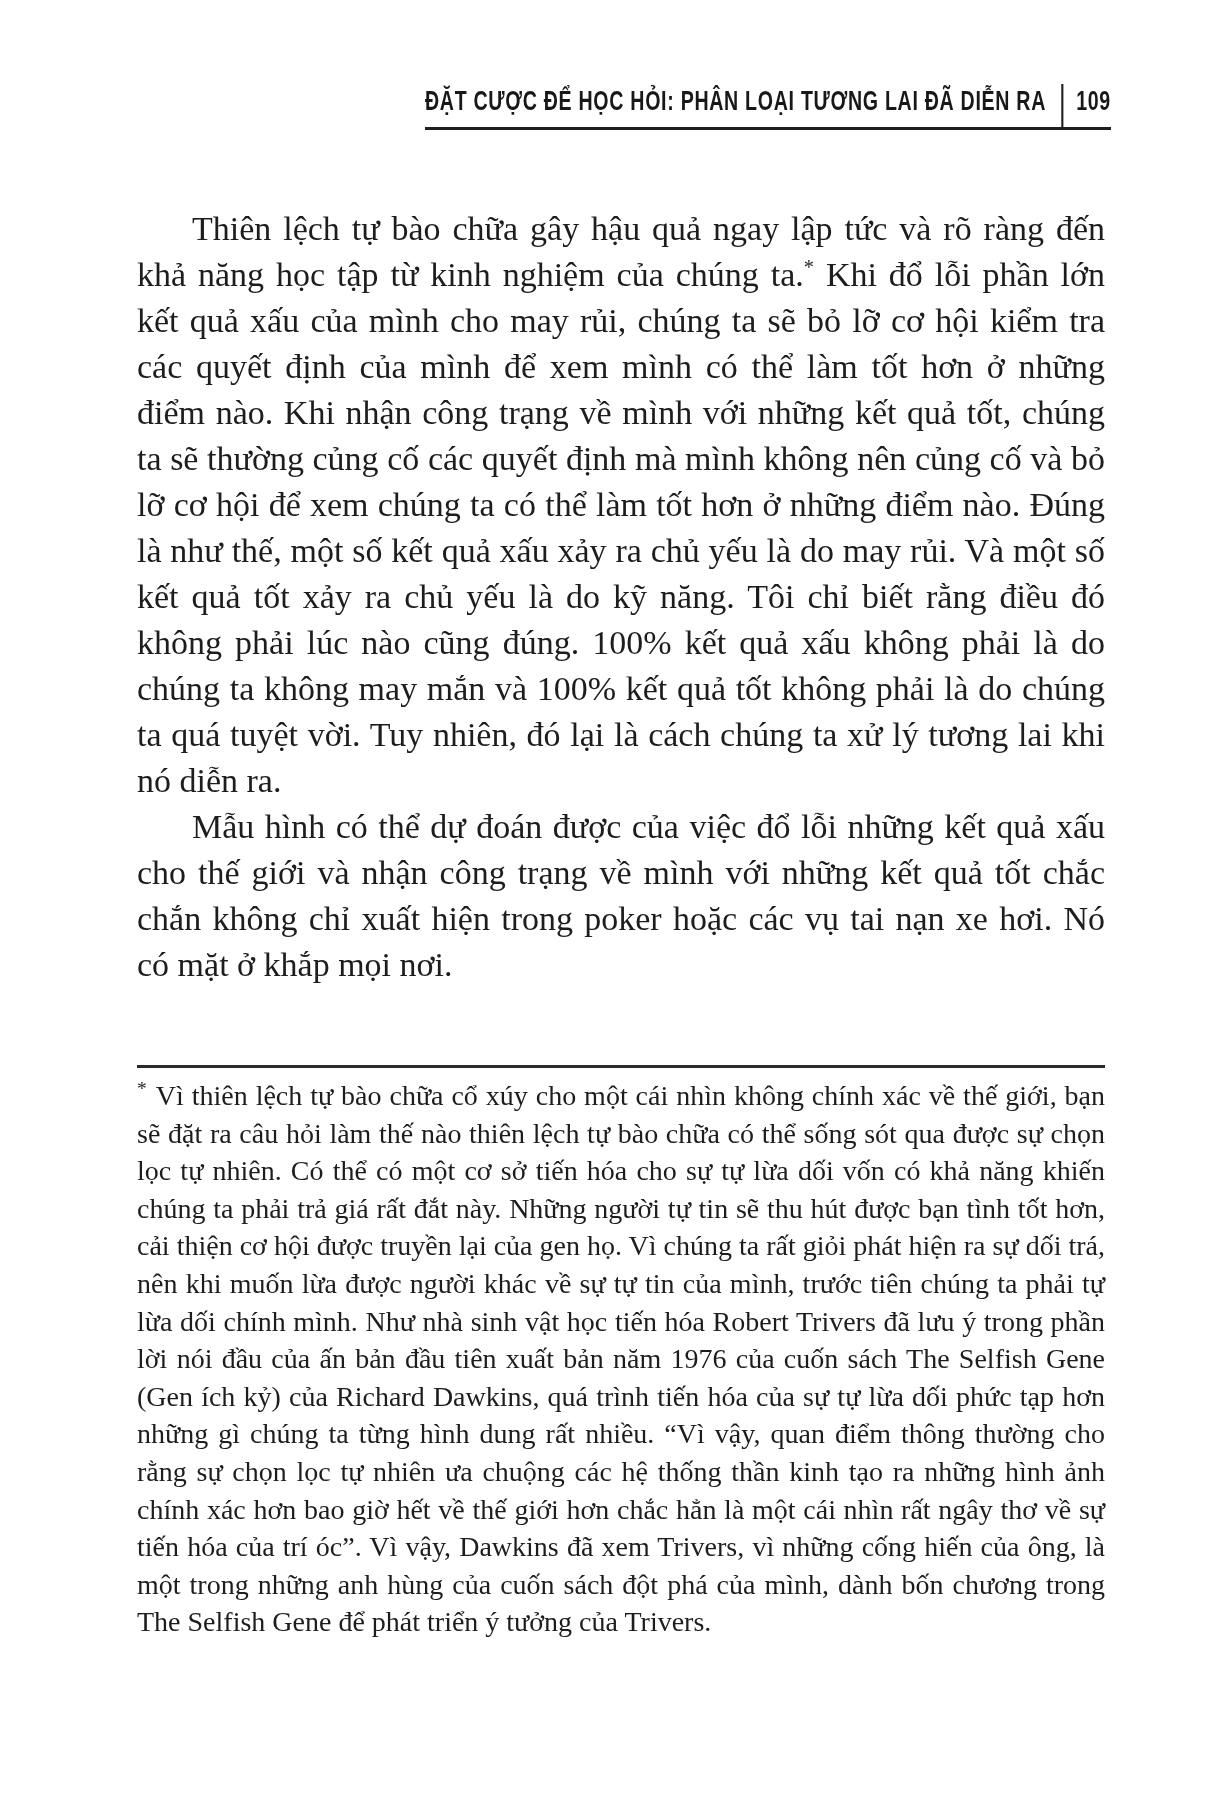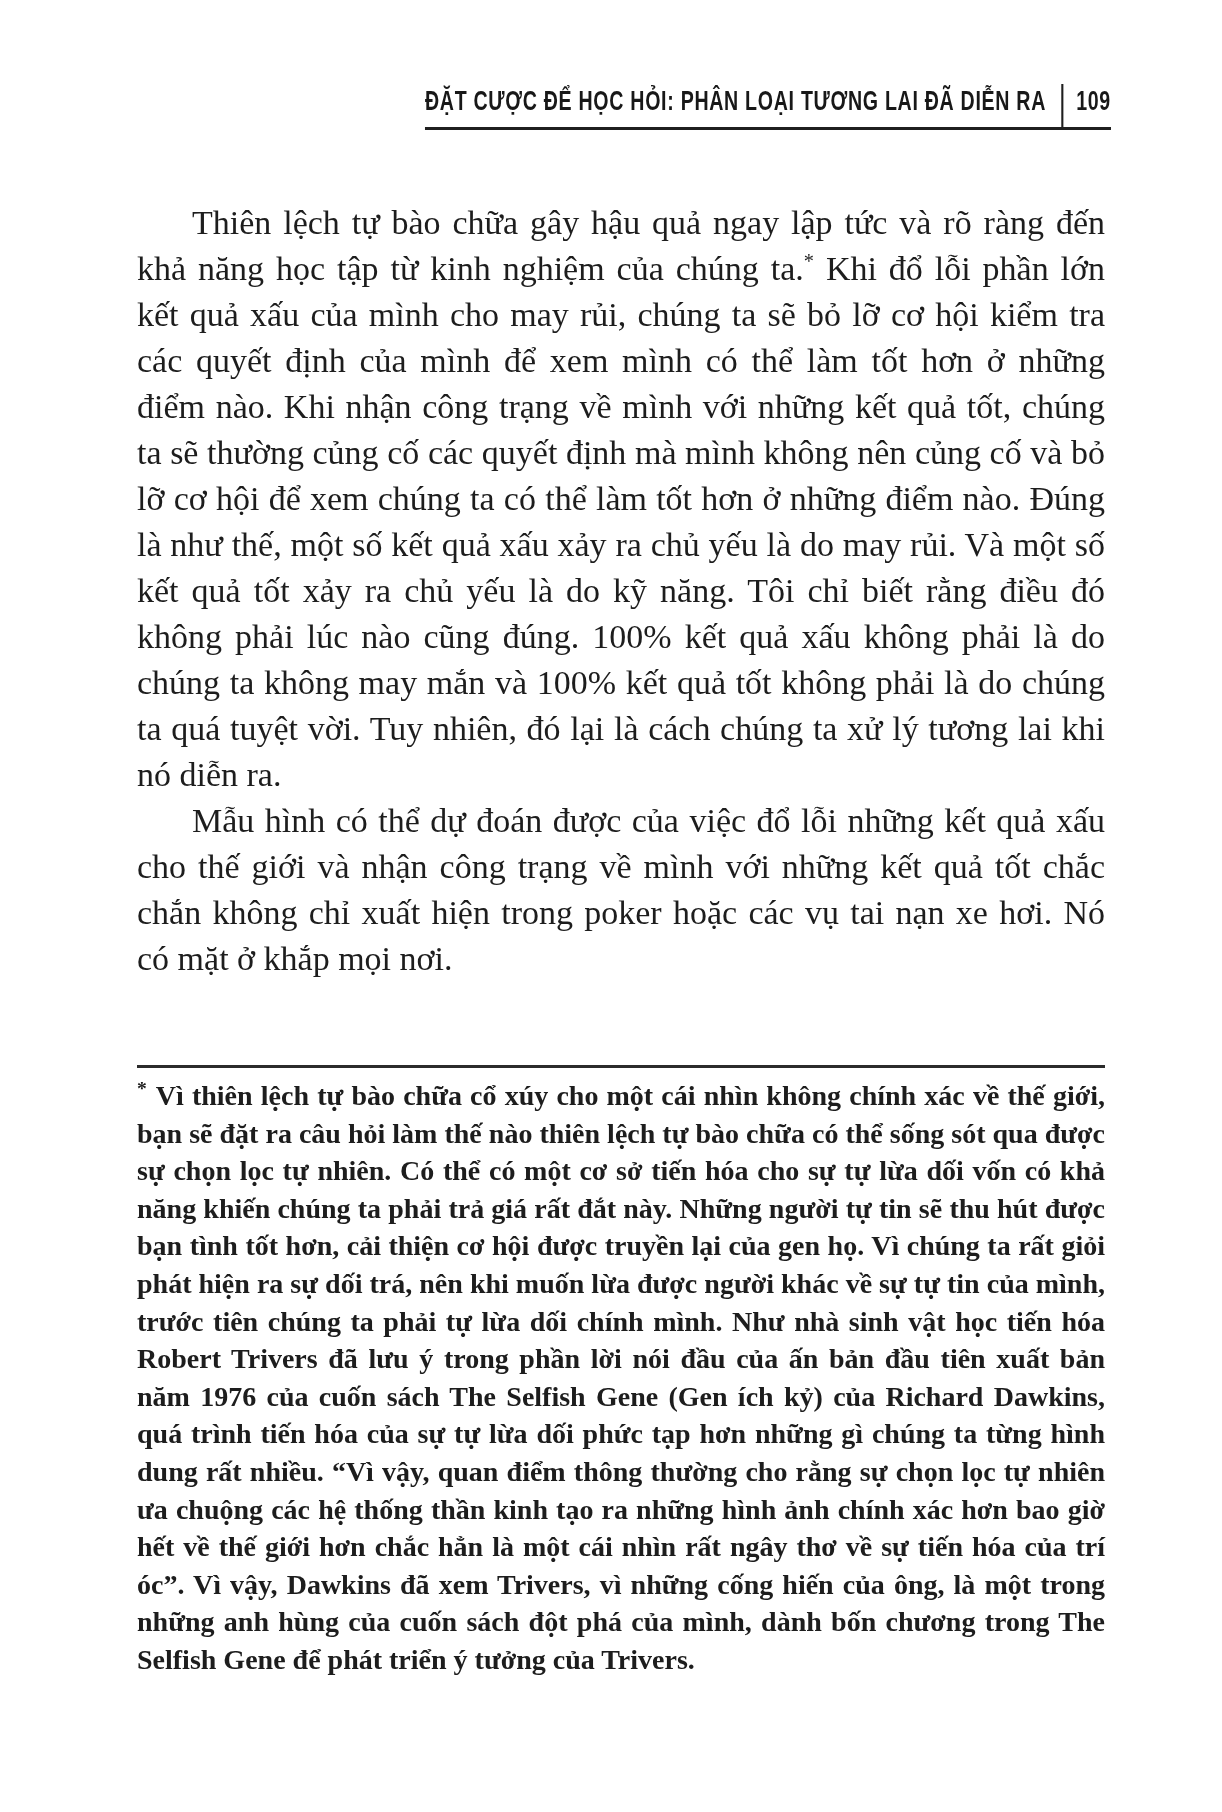--- a/index.html
+++ b/index.html
@@ -45,21 +45,21 @@
     background: #1f1f1f;
     margin: 0 18px -9px 22px; 
   }
   .running-head .hdr-page-number {
     line-height: 34px;
   }
 
   
   .body-block {
     position: absolute;
-    top: 200px;
+    top: 206px;
     left: 137px;
     width: 968px;
     font-size: 34px;
     line-height: 46px;
     text-align: justify;
   }
   .body-block p {
     margin: 0;
     text-indent: 55px;
   }
@@ -83,21 +83,21 @@
   .footnote {
     position: absolute;
     top: 1077px;
     left: 137px;
     width: 968px;
     font-size: 28px;
     line-height: 37.6px;
     text-align: justify;
     color: #1d1d1d;
   }
-  .footnote p { margin: 0; font-weight: bold; }
+  .footnote p { margin: 0; }
   .fn-marker {
     font-size: 70%;
     vertical-align: super;
     line-height: 0;
     margin-right: 9px;
   }
 </style>
 </head>
 <body>
 

